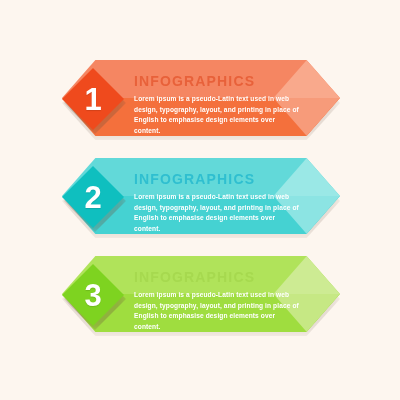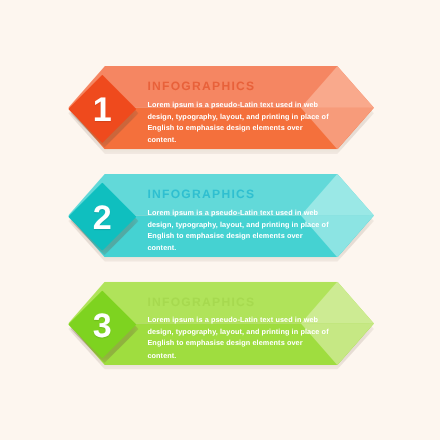--- a/index.html
+++ b/index.html
@@ -122,21 +122,21 @@
   }
 
   
   .copy {
     position: absolute;
     left: 134px;
     top: 14px;
     width: 168px;
   }
   .copy-title {
-    font-size: 11px;
+    font-size: 14px;
     letter-spacing: 1.15px;
     font-weight: bold;
     margin: 0 0 6px 0;
     line-height: 1;
   }
   .copy-body {
     font-size: 6.6px;
     line-height: 1.62;
     color: #ffffff;
     font-weight: bold;

